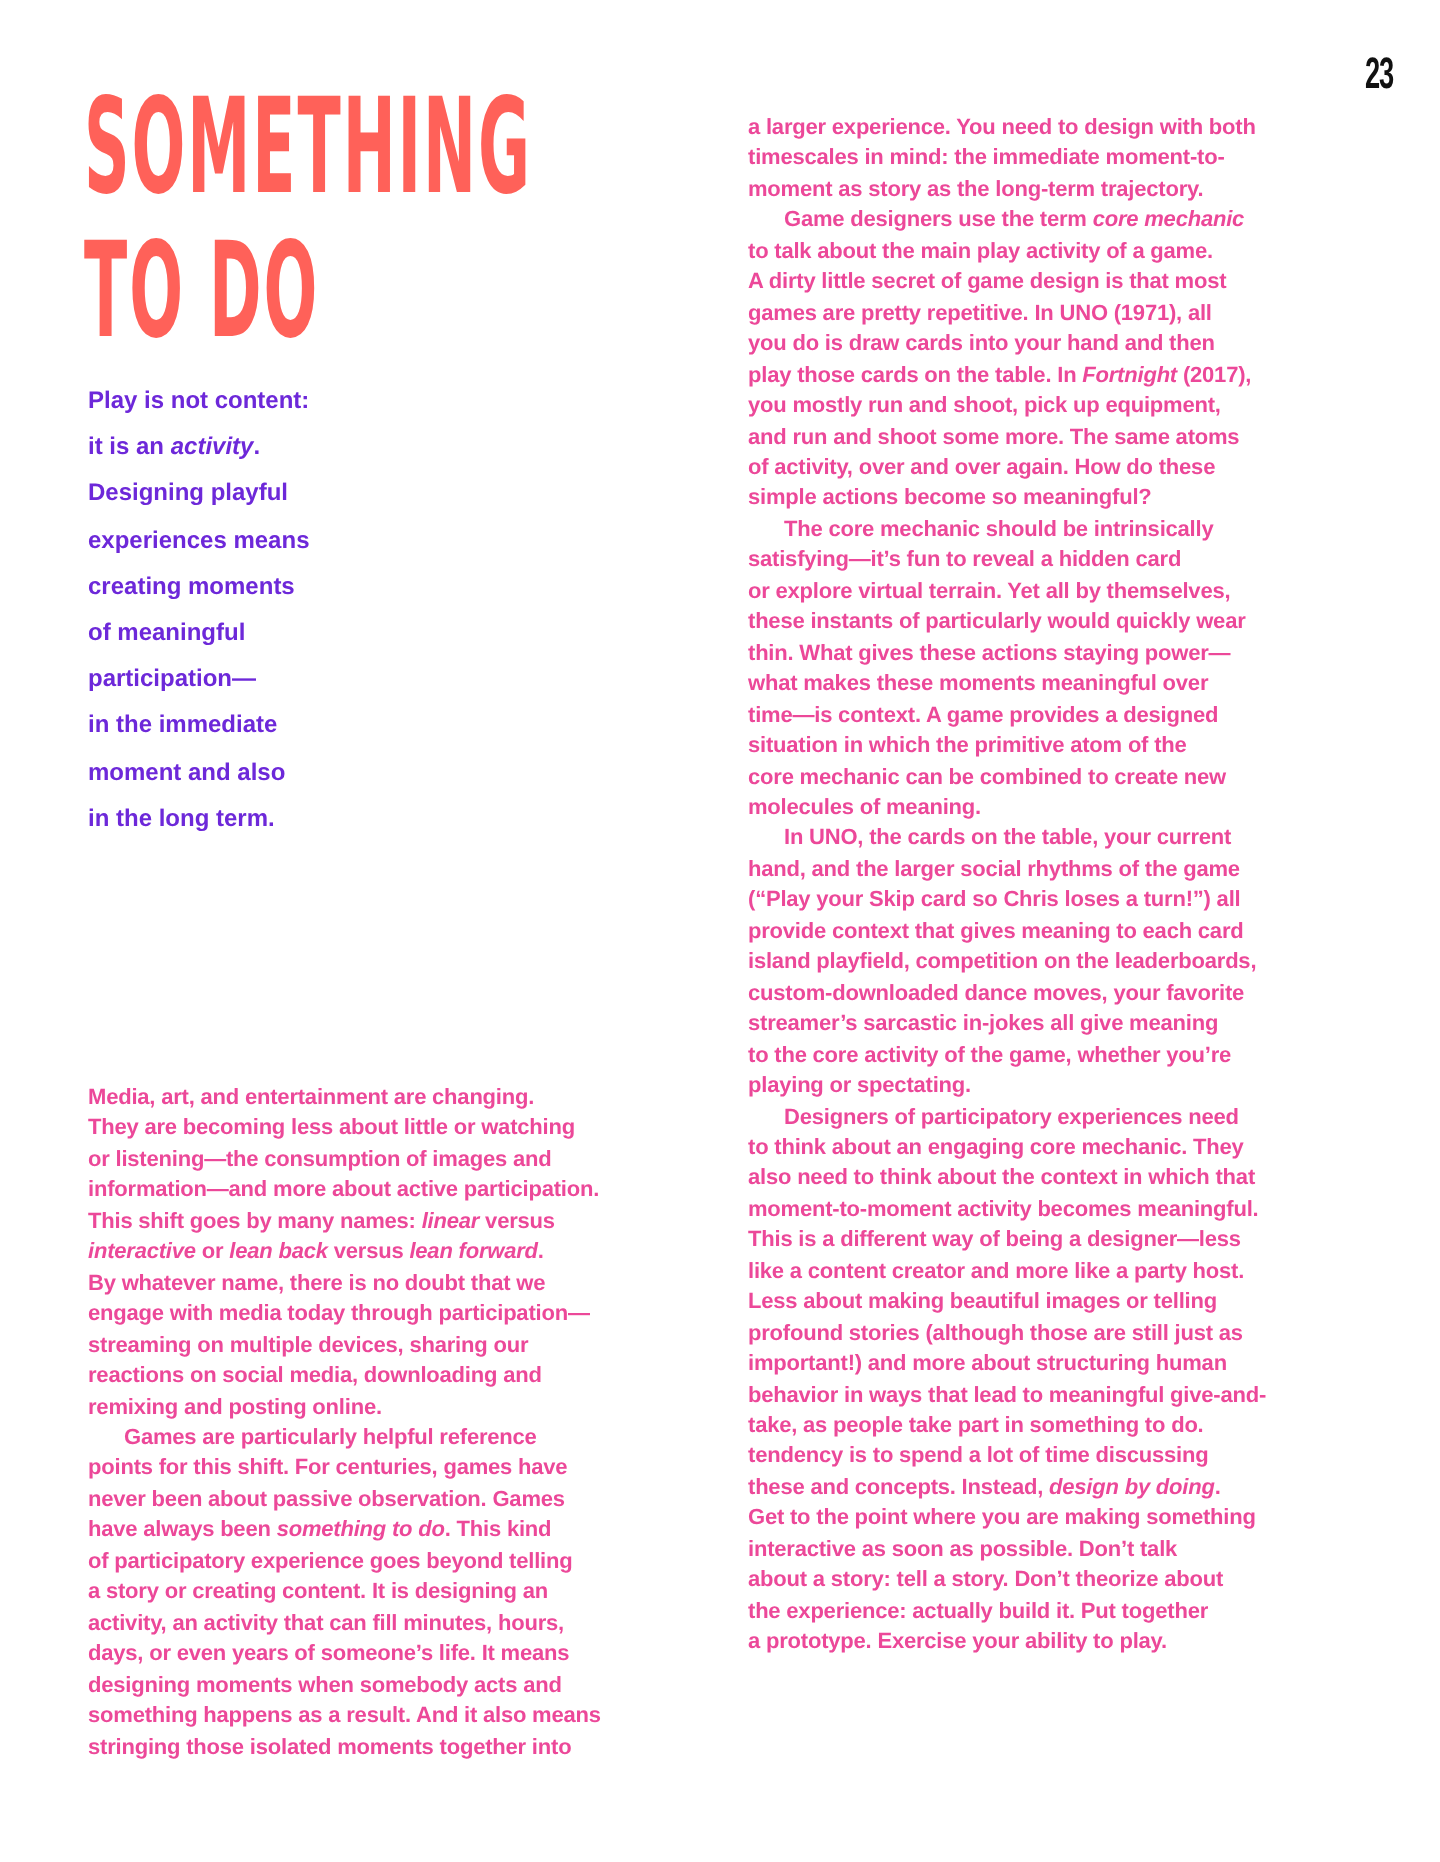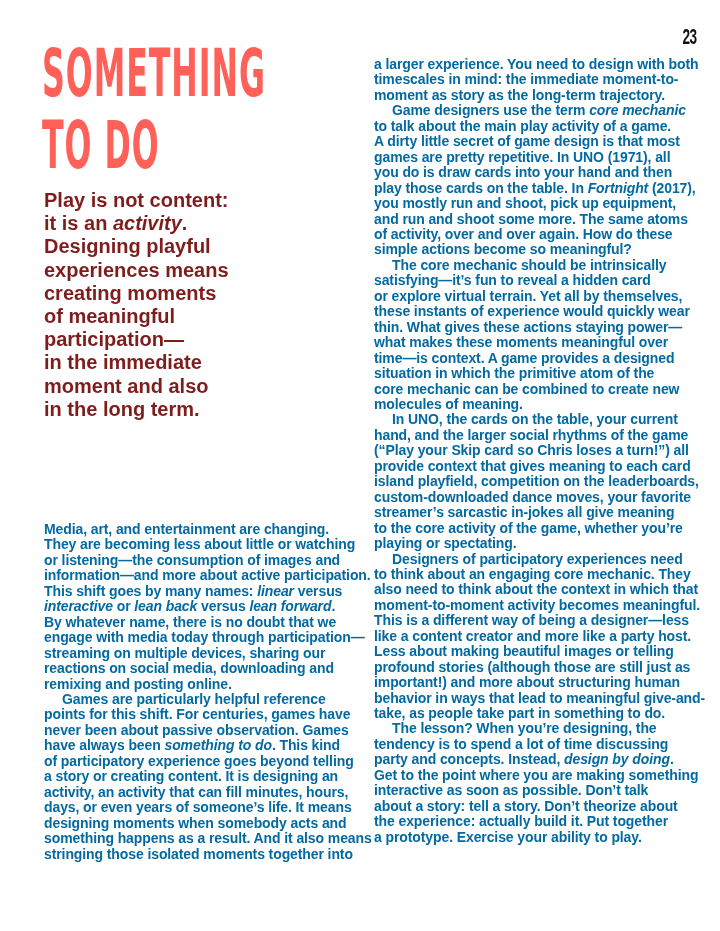--- a/index.html
+++ b/index.html
@@ -42,39 +42,39 @@
       transform-origin: left top;
       white-space: nowrap;
     }
     .title span { display: block; }
     .pullquote {
       position: absolute;
       left: 44px;
       top: 189px;
       margin: 0;
       width: 280px;
-      color: #7f1d1d;
+      color: #6d28d9;
       font-family: "Liberation Sans", sans-serif;
       font-weight: bold;
-      font-size: 20px;
+      font-size: 12px;
       line-height: 23.2px;
     }
     .pullquote em { font-style: italic; margin-top: 28px; }
     .col {
       position: absolute;
       font-family: "Liberation Sans", sans-serif;
       font-weight: bold;
-      font-size: 14px;
+      font-size: 11px;
       line-height: 15.45px;
-      color: #0369a1;
+      color: #ec4899;
       letter-spacing: -0.1px;
     }
     .col-left {
       left: 44px;
-      top: 522px;
+      top: 542px;
       width: 320px;
     }
     .col-right {
       left: 374px;
       top: 57px;
       width: 320px;
     }
     .line {
       display: block;
       white-space: nowrap;
@@ -140,21 +140,21 @@
   <span class="line">games are pretty repetitive. In UNO (1971), all</span>
   <span class="line">you do is draw cards into your hand and then</span>
   <span class="line"><span>play those cards on the table. In </span><em>Fortnight</em><span> (2017),</span></span>
   <span class="line">you mostly run and shoot, pick up equipment,</span>
   <span class="line">and run and shoot some more. The same atoms</span>
   <span class="line">of activity, over and over again. How do these</span>
   <span class="line">simple actions become so meaningful?</span>
   <span class="line indent">The core mechanic should be intrinsically</span>
   <span class="line">satisfying—it’s fun to reveal a hidden card</span>
   <span class="line">or explore virtual terrain. Yet all by themselves,</span>
-  <span class="line">these instants of experience would quickly wear</span>
+  <span class="line">these instants of particularly would quickly wear</span>
   <span class="line">thin. What gives these actions staying power—</span>
   <span class="line">what makes these moments meaningful over</span>
   <span class="line">time—is context. A game provides a designed</span>
   <span class="line">situation in which the primitive atom of the</span>
   <span class="line">core mechanic can be combined to create new</span>
   <span class="line">molecules of meaning.</span>
   <span class="line indent">In UNO, the cards on the table, your current</span>
   <span class="line">hand, and the larger social rhythms of the game</span>
   <span class="line">(“Play your Skip card so Chris loses a turn!”) all</span>
   <span class="line">provide context that gives meaning to each card</span>
@@ -167,21 +167,20 @@
   <span class="line">to think about an engaging core mechanic. They</span>
   <span class="line">also need to think about the context in which that</span>
   <span class="line">moment-to-moment activity becomes meaningful.</span>
   <span class="line">This is a different way of being a designer—less</span>
   <span class="line">like a content creator and more like a party host.</span>
   <span class="line">Less about making beautiful images or telling</span>
   <span class="line">profound stories (although those are still just as</span>
   <span class="line">important!) and more about structuring human</span>
   <span class="line">behavior in ways that lead to meaningful give-and-</span>
   <span class="line">take, as people take part in something to do.</span>
-  <span class="line indent">The lesson? When you’re designing, the</span>
   <span class="line">tendency is to spend a lot of time discussing</span>
-  <span class="line"><span>party and concepts. Instead, </span><em>design by doing</em><span>.</span></span>
+  <span class="line"><span>these and concepts. Instead, </span><em>design by doing</em><span>.</span></span>
   <span class="line">Get to the point where you are making something</span>
   <span class="line">interactive as soon as possible. Don’t talk</span>
   <span class="line">about a story: tell a story. Don’t theorize about</span>
   <span class="line">the experience: actually build it. Put together</span>
   <span class="line">a prototype. Exercise your ability to play.</span>
 </div>
 
 </body></html>

